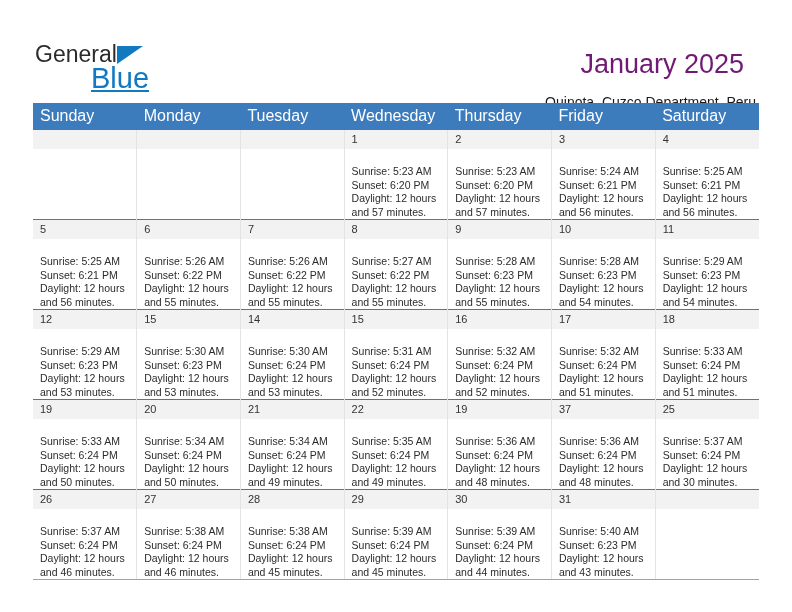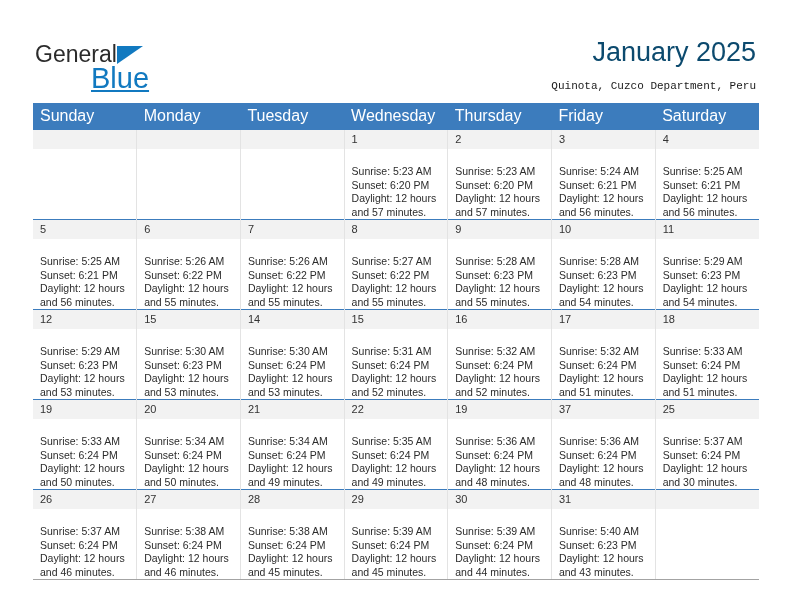--- a/index.html
+++ b/index.html
@@ -70,31 +70,31 @@
 
   .title-block {
     position: absolute;
     right: 36px;
     top: 28px;
     text-align: right;
   }
   .cal-title {
     font-size: 27px;
     line-height: 32px;
-    color: #0c4a6e;
+    color: #701a75;
     font-weight: normal;
-    margin: 0;
+    margin: 12px;
     font-family: "Liberation Sans", sans-serif;
   }
   .cal-subtitle {
-    font-size: 11px;
+    font-size: 14px;
     line-height: 20px;
     color: #1a1a1a;
     margin-top: 8px;
-    font-family: Liberation Mono, monospace;
+    font-family: Liberation Sans, sans-serif;
   }
 
   
   .calendar {
     position: absolute;
     left: 33px;
     top: 103px;
     width: 726px;
     border-collapse: collapse;
     table-layout: fixed;

